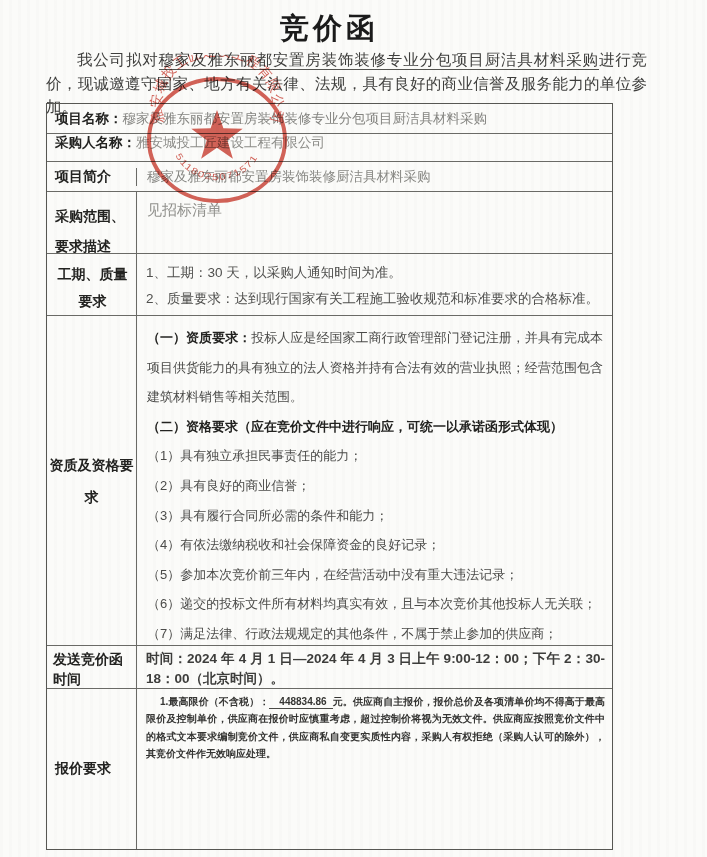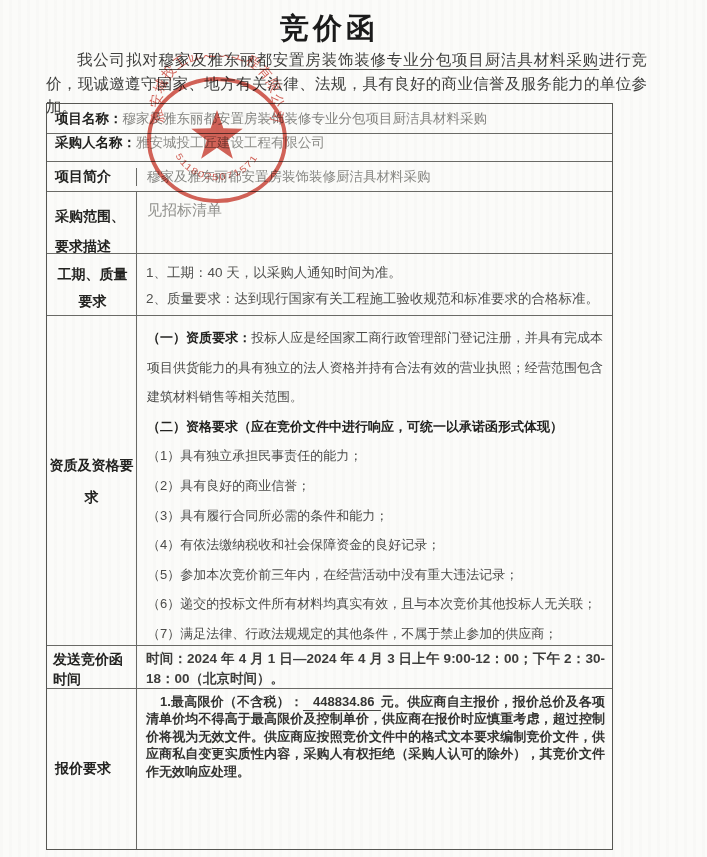--- a/index.html
+++ b/index.html
@@ -64,21 +64,21 @@
   .r7 .lc { display:flex; align-items:center; justify-content:center; text-align:center; line-height:32px; }
   .r7 .val { flex:1; padding:7px 9px 0 10px; font-size:13px; line-height:29.6px; color:#4b4b49; text-align:justify; }
   .r7 .val p { margin:0; }
 
   .r8 { height:43px; }
   .r8 .lc { padding:3px 4px 0 6px; line-height:20px; letter-spacing:0; }
   .r8 .val { flex:1; padding:3px 7px 0 9px; font-size:13.5px; line-height:20px; font-weight:600; color:#3d3d3b; text-align:justify; }
 
   .r9 { flex:1; }
   .r9 .lc { display:flex; align-items:center; padding-left:8px; }
-  .r9 .val { flex:1; padding:4px 7px 0 9px; font-size:13px; line-height:17.4px; font-weight:600; color:#353533; text-align:justify; }
+  .r9 .val { flex:1; padding:4px 7px 0 9px; font-size:10px; line-height:17.4px; font-weight:600; color:#353533; text-align:justify; }
   .r9 .val p { margin:0; text-indent:14px; }
 
   .seal { position:absolute; left:122px; top:55px; width:190px; height:170px;
           mix-blend-mode:multiply; opacity:0.8; pointer-events:none; }
 </style>
 </head>
 <body>
 
 <div class="page">
 
@@ -107,21 +107,21 @@
     </div>
 
     <div class="row r5">
       <div class="cell lc vline">采购范围、要求描述</div>
       <div class="cell val">见招标清单</div>
     </div>
 
     <div class="row r6">
       <div class="cell lc vline">工期、质量要求</div>
       <div class="cell val">
-        <div>1、工期：40 天，以采购人通知时间为准。</div>
+        <div>1、工期：30 天，以采购人通知时间为准。</div>
         <div>2、质量要求：达到现行国家有关工程施工验收规范和标准要求的合格标准。</div>
       </div>
     </div>
 
     <div class="row r7">
       <div class="cell lc vline">资质及资格要求</div>
       <div class="cell val">
         <p><span class="bold">（一）资质要求：</span><span>投标人应是经国家工商行政管理部门登记注册，并具有完成本项目供货能力的具有独立的法人资格并持有合法有效的营业执照；经营范围包含建筑材料销售等相关范围。</span></p>
         <p class="bold">（二）资格要求（应在竞价文件中进行响应，可统一以承诺函形式体现）</p>
         <p>（1）具有独立承担民事责任的能力；</p>

